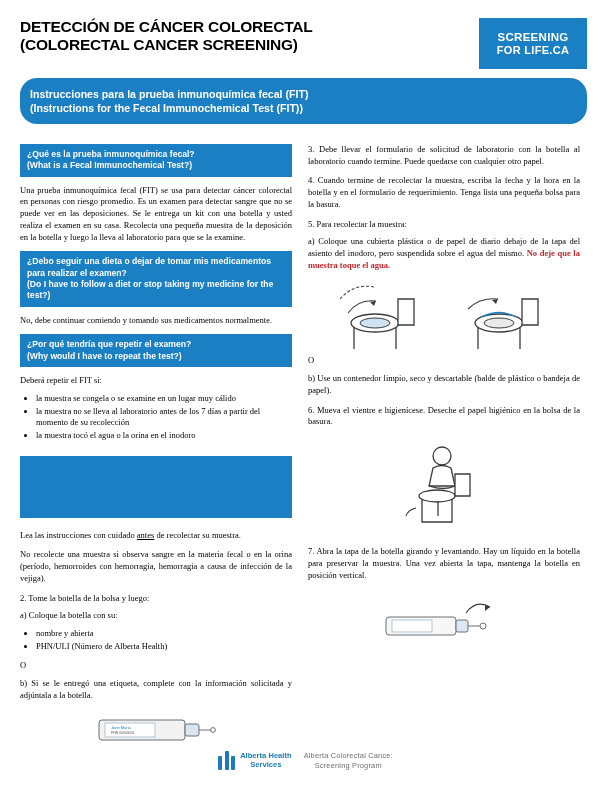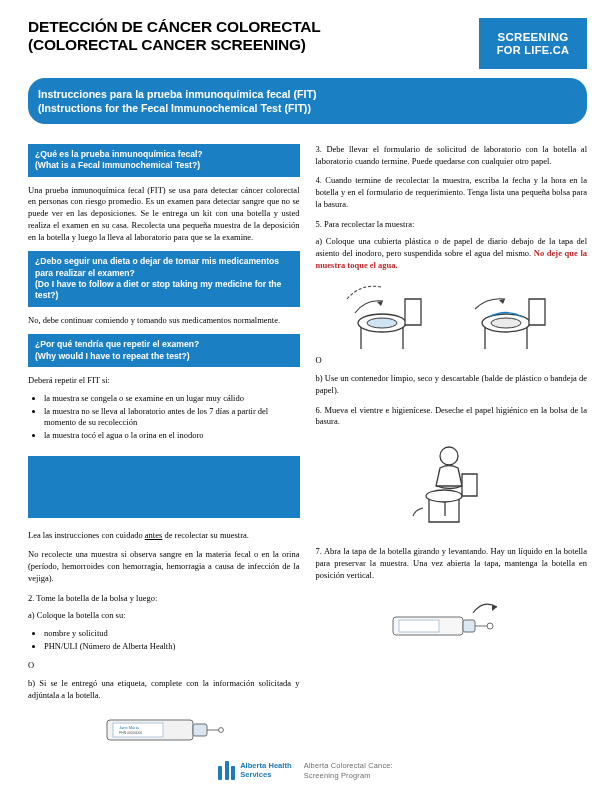--- a/index.html
+++ b/index.html
@@ -6,21 +6,21 @@
   body{
     width:611px;height:794px;
     background:#ffffff;
     font-family:"Liberation Serif", serif;
     color:#000;
     position:relative;
     overflow:hidden;
   }
   .page{
     position:absolute;inset:0;
-    padding:18px 24px 0 28px;
+    padding:18px 24px 0 20px;
     box-sizing:border-box;
   }
   
   .title-row{display:flex;justify-content:space-between;align-items:flex-start;}
   .doc-title{
     font-family:"Liberation Sans", sans-serif;
     font-weight:bold;
     font-size:15.5px;
     line-height:1.18;
     color:#000;
@@ -81,22 +81,22 @@
   .red{color:#c0272d;font-weight:bold;}
   .blue-block{
     background:#1b7fc4;height:62px;margin:14px 0 12px 0;
   }
   
   .illus{display:flex;justify-content:center;gap:28px;margin:6px 0 2px 0;}
   .illus-single{display:flex;justify-content:center;margin:8px 0 4px 0;}
   .o-mark{font-size:8.5px;margin:0 0 6px 0;}
   
   .footer{
-    position:absolute;left:0;right:0;bottom:14px;
-    display:flex;justify-content:center;align-items:center;gap:12px;
+    position:absolute;left:0;right:0;bottom:24px;
+    display:flex;justify-content:center;align-items:center;gap:12px;text-align:center;
   }
   .ahs{display:flex;align-items:center;gap:5px;}
   .ahs-mark{width:17px;height:19px;position:relative;}
   .ahs-mark span{position:absolute;background:#1e7bb9;width:4px;border-radius:1px;}
   .ahs-txt{
     font-family:"Liberation Sans", sans-serif;
     font-weight:bold;font-size:7.6px;line-height:1.12;color:#1e7bb9;
   }
   .ccsp{
     font-family:"Liberation Sans", sans-serif;
@@ -153,21 +153,21 @@
       <p>
         <span>Lea las instrucciones con cuidado </span><span class="underline">antes</span><span> de recolectar su muestra.</span>
       </p>
 
       <p>No recolecte una muestra si observa sangre en la materia fecal o en la orina (período, hemorroides con hemorragia, hemorragia a causa de infección de la vejiga).</p>
 
 
       <p class="p-tight">2. Tome la botella de la bolsa y luego:</p>
       <p class="p-tight">a) Coloque la botella con su:</p>
       <ul>
-        <li>nombre y solicitud</li>
+        <li>nombre y abierta</li>
         <li>PHN/ULI (Número de Alberta Health)</li>
       </ul>
       <p class="p-tight">O</p>
       <p>b) Si se le entregó una etiqueta, complete con la información solicitada y adjúntala a la botella.</p>
 
       <div class="illus-single" style="margin-top:-2px;">
         <svg width="130" height="44" viewBox="0 0 130 44">
           <rect x="8" y="12" width="86" height="20" rx="3" fill="#f2f2f2" stroke="#6d6e71" stroke-width="1"></rect>
           <rect x="14" y="15" width="50" height="14" fill="#ffffff" stroke="#9fb8cc" stroke-width="0.8"></rect>
           <text x="20" y="21" font-family="Liberation Sans, sans-serif" font-size="4" fill="#1b7fc4">Jane Maria</text>

